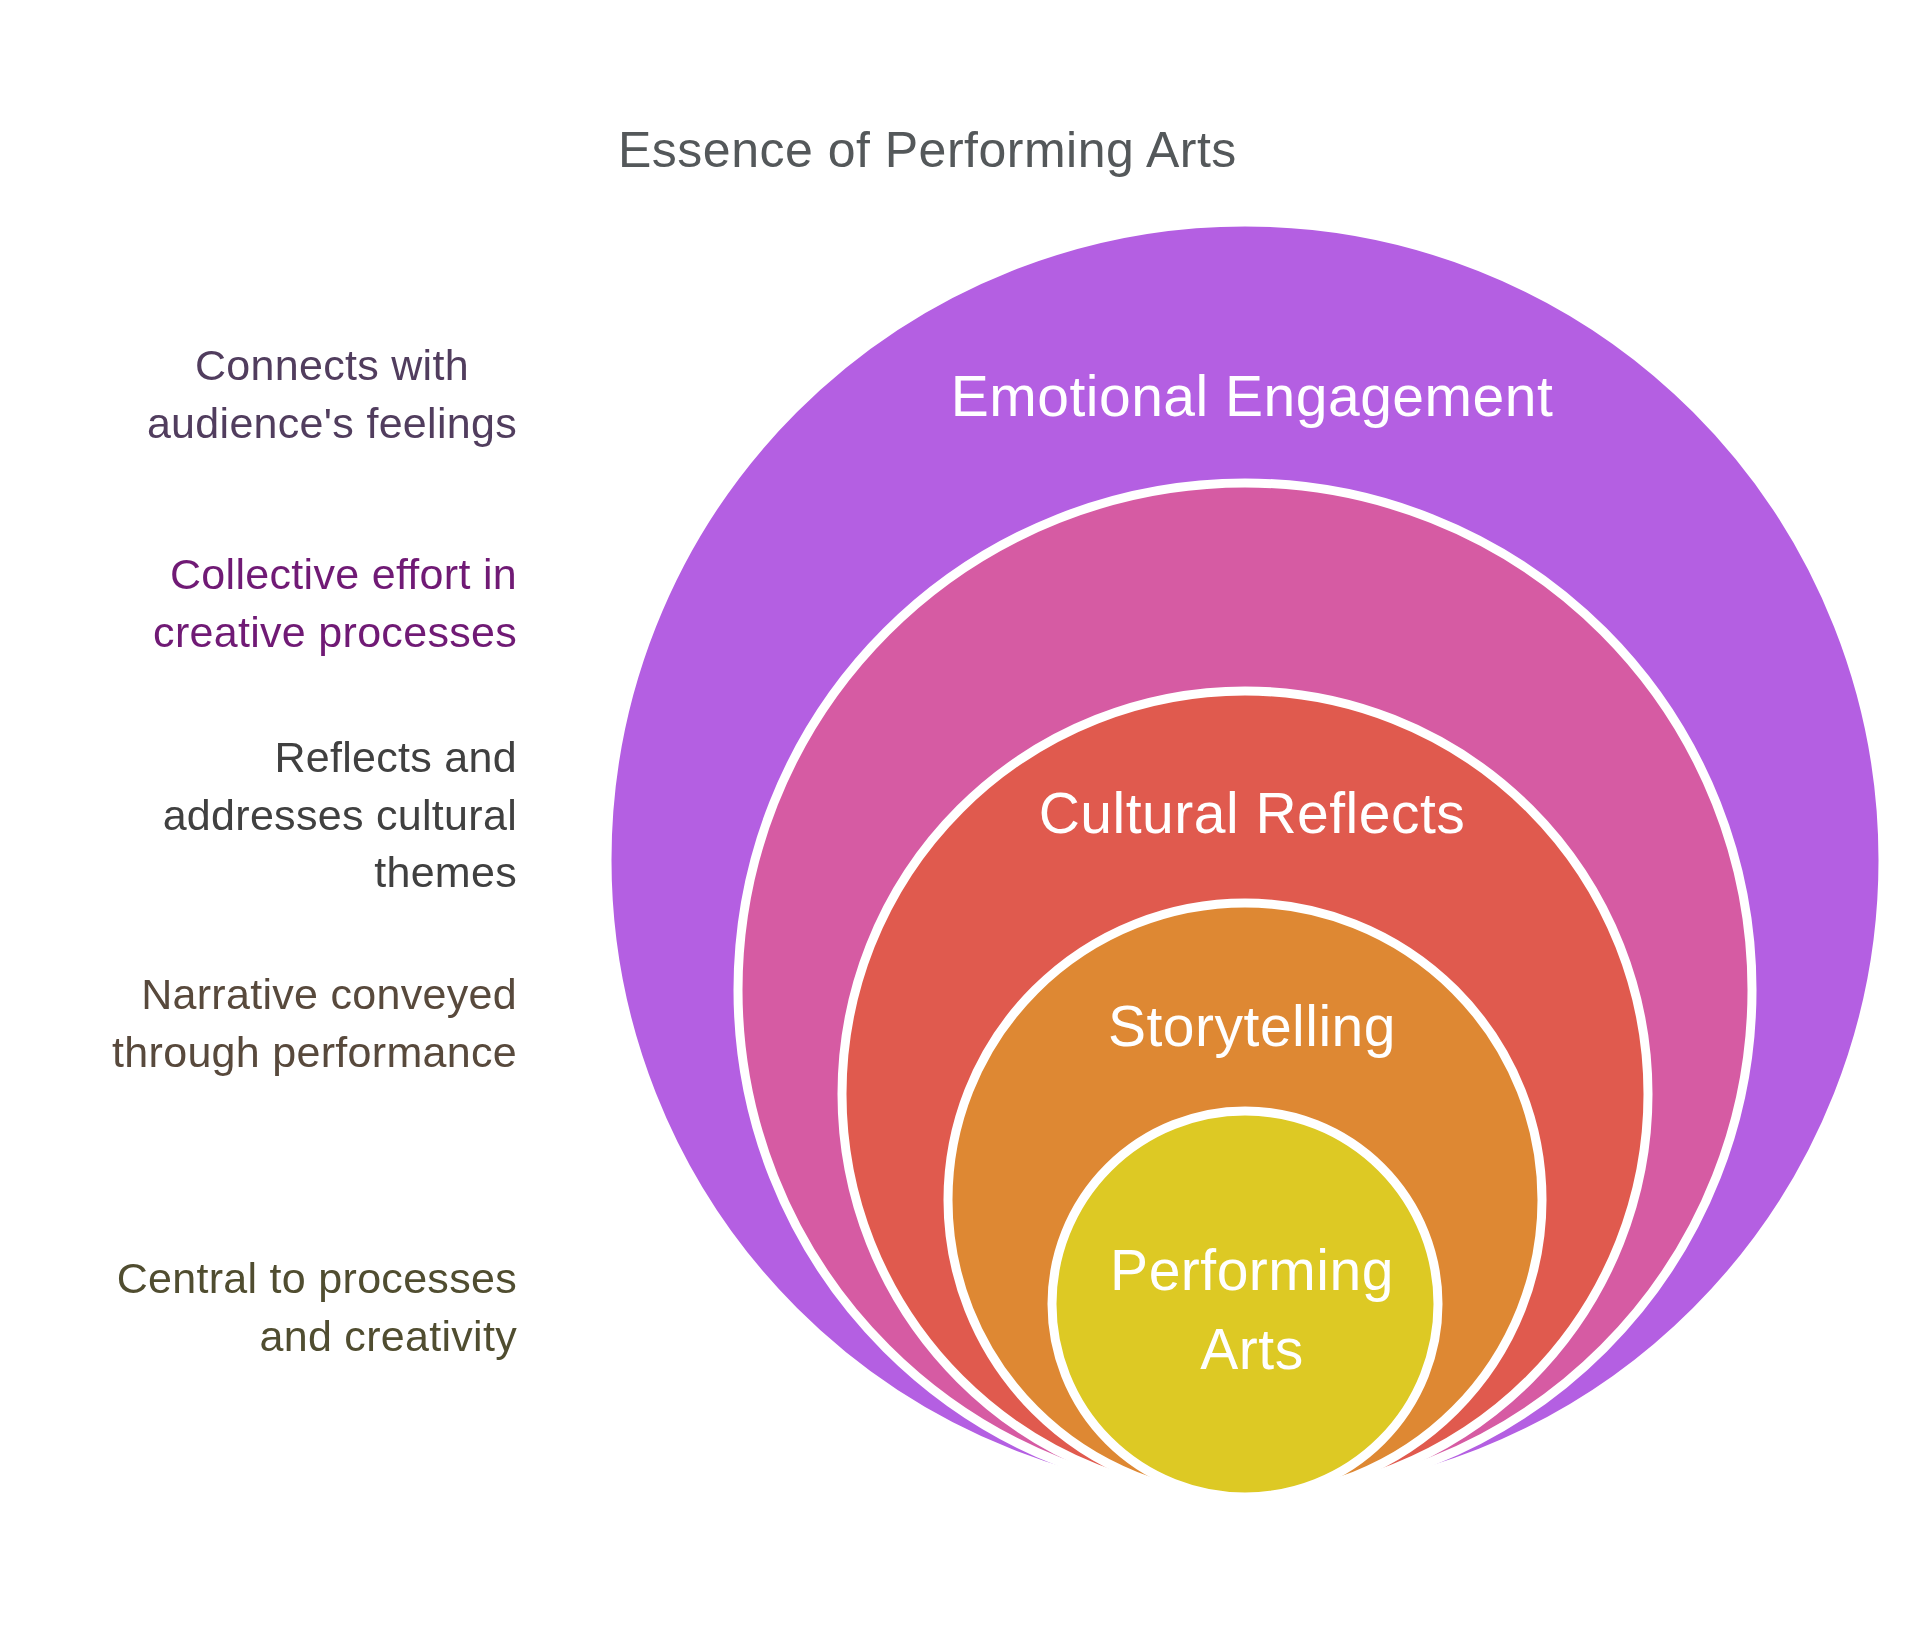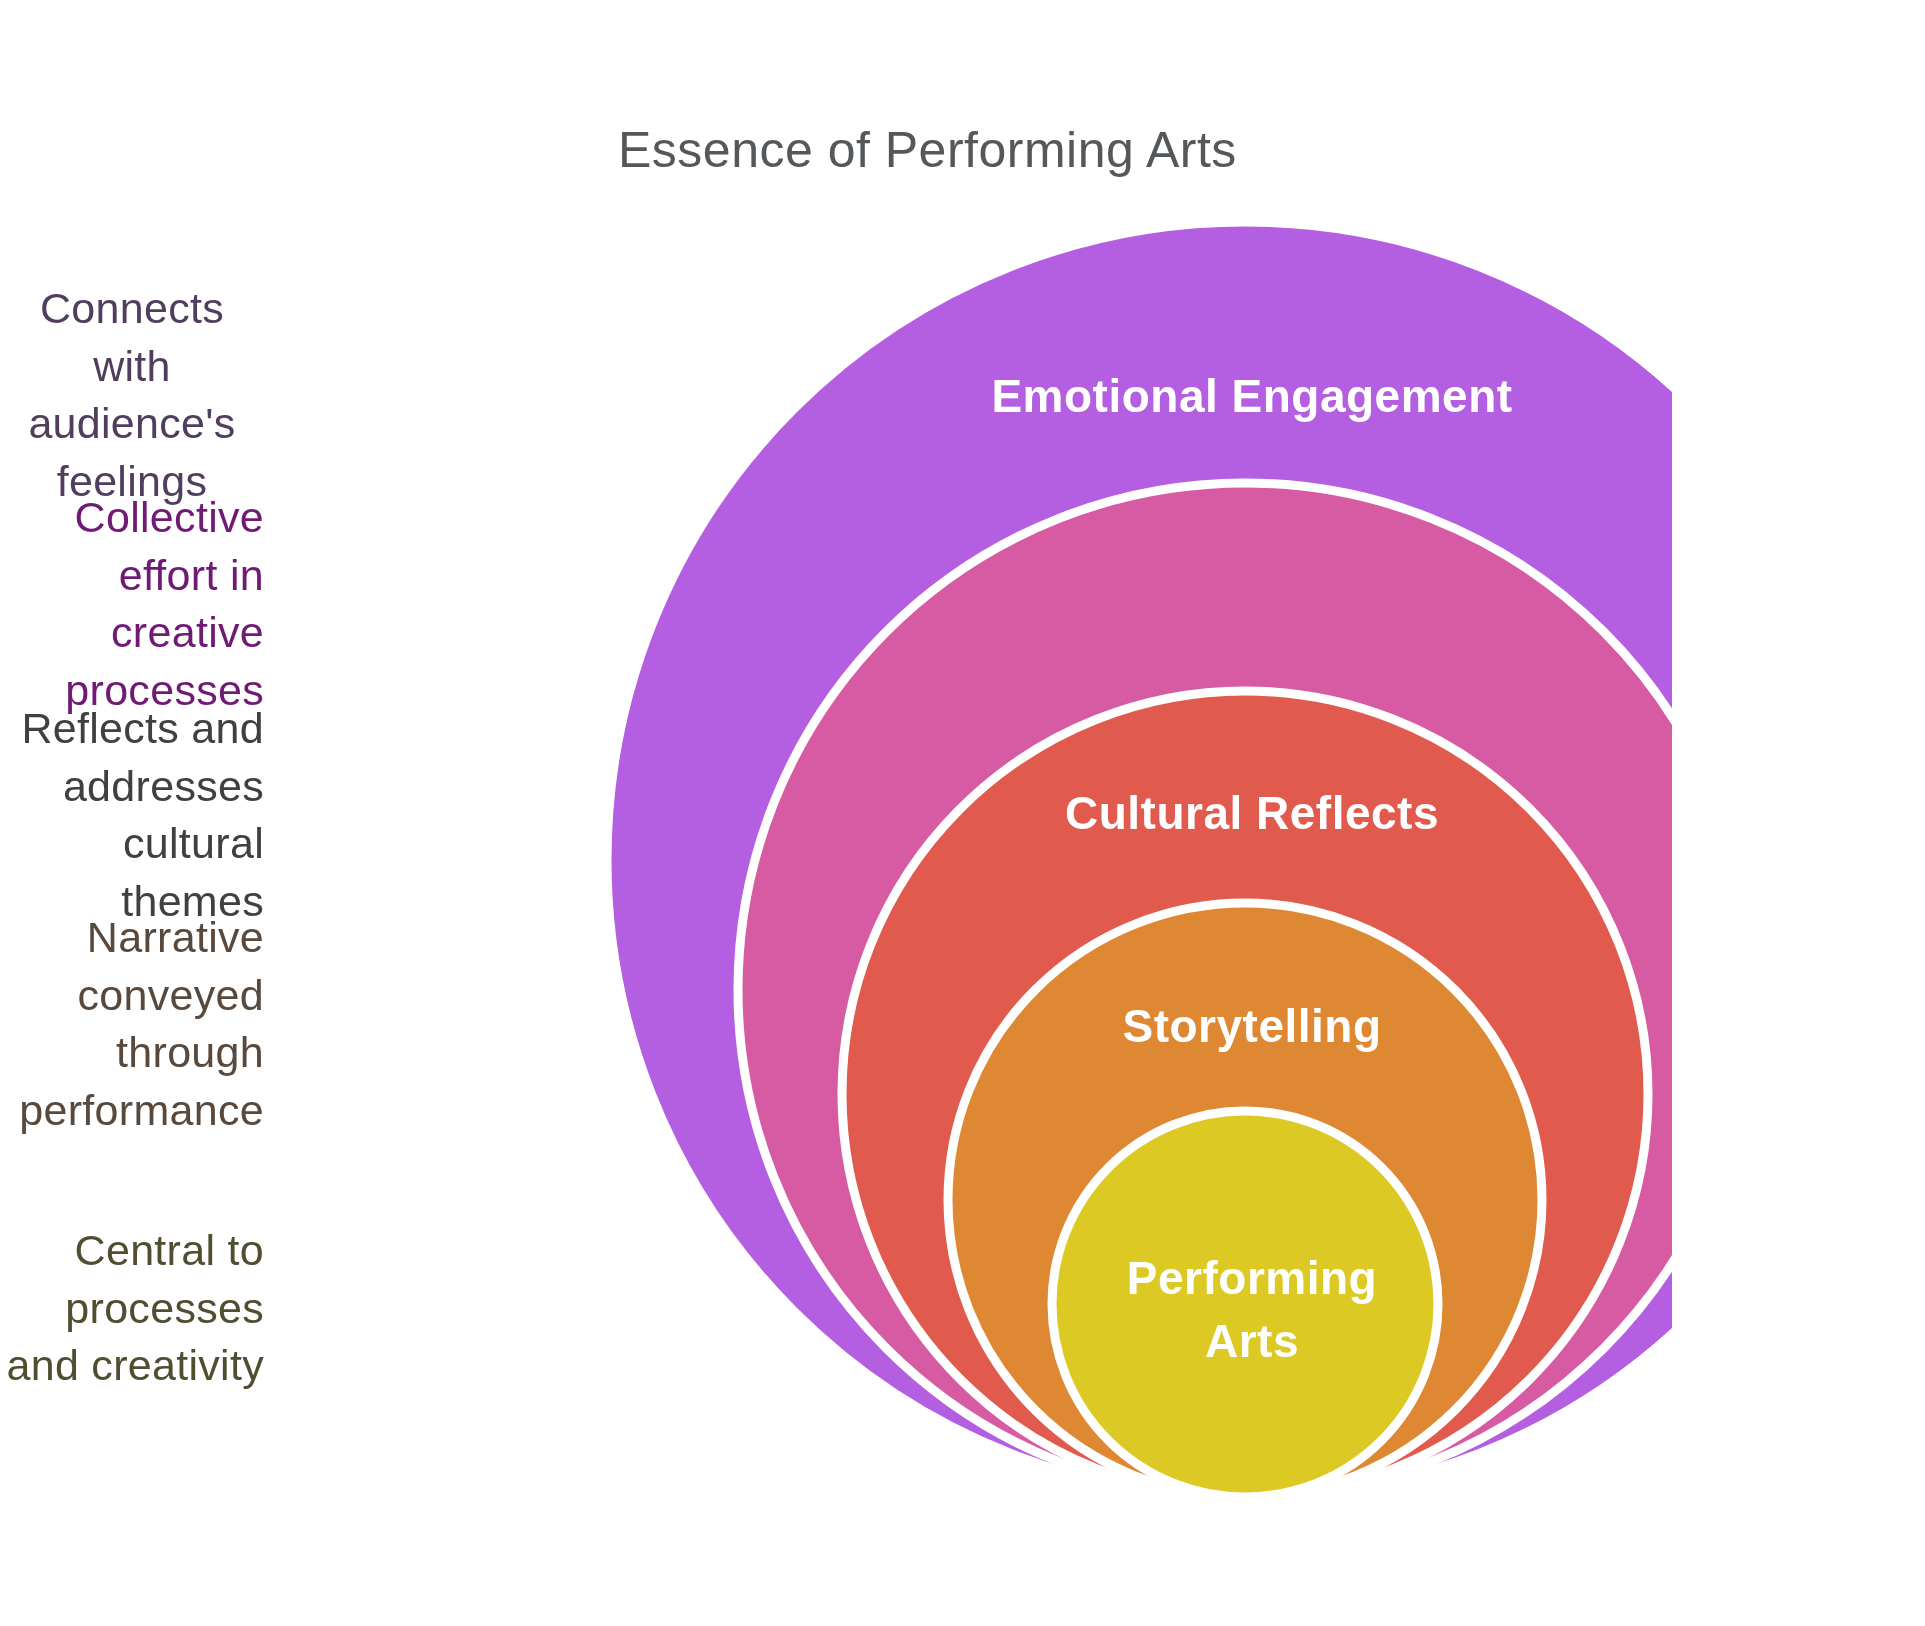--- a/index.html
+++ b/index.html
@@ -2,21 +2,21 @@
 <html><head>
 <meta charset="utf-8">
 <style>
   html, body {
     margin: 0;
     padding: 0;
     background: #ffffff;
   }
   .canvas {
     position: relative;
-    width: 1672px;
+    width: 1925px;
     height: 1626px;
     background: #ffffff;
     overflow: hidden;
     font-family: "Liberation Sans", sans-serif;
   }
   .title {
     position: absolute;
     left: 618px;
     top: 150px;
     transform: translateY(-50%);
@@ -33,22 +33,22 @@
   }
   .ring {
     stroke: #ffffff;
     stroke-width: 9;
   }
   .ring-label {
     position: absolute;
     left: 1252px;
     transform: translate(-50%, -50%);
     color: #ffffff;
-    font-size: 46px;
-    font-weight: 700;
+    font-size: 57px;
+    font-weight: 400;
     white-space: nowrap;
     text-align: center;
     letter-spacing: 0.5px;
   }
   .ring-label.wrap {
     white-space: normal;
     width: 300px;
     line-height: 1.38;
   }
   .desc {

